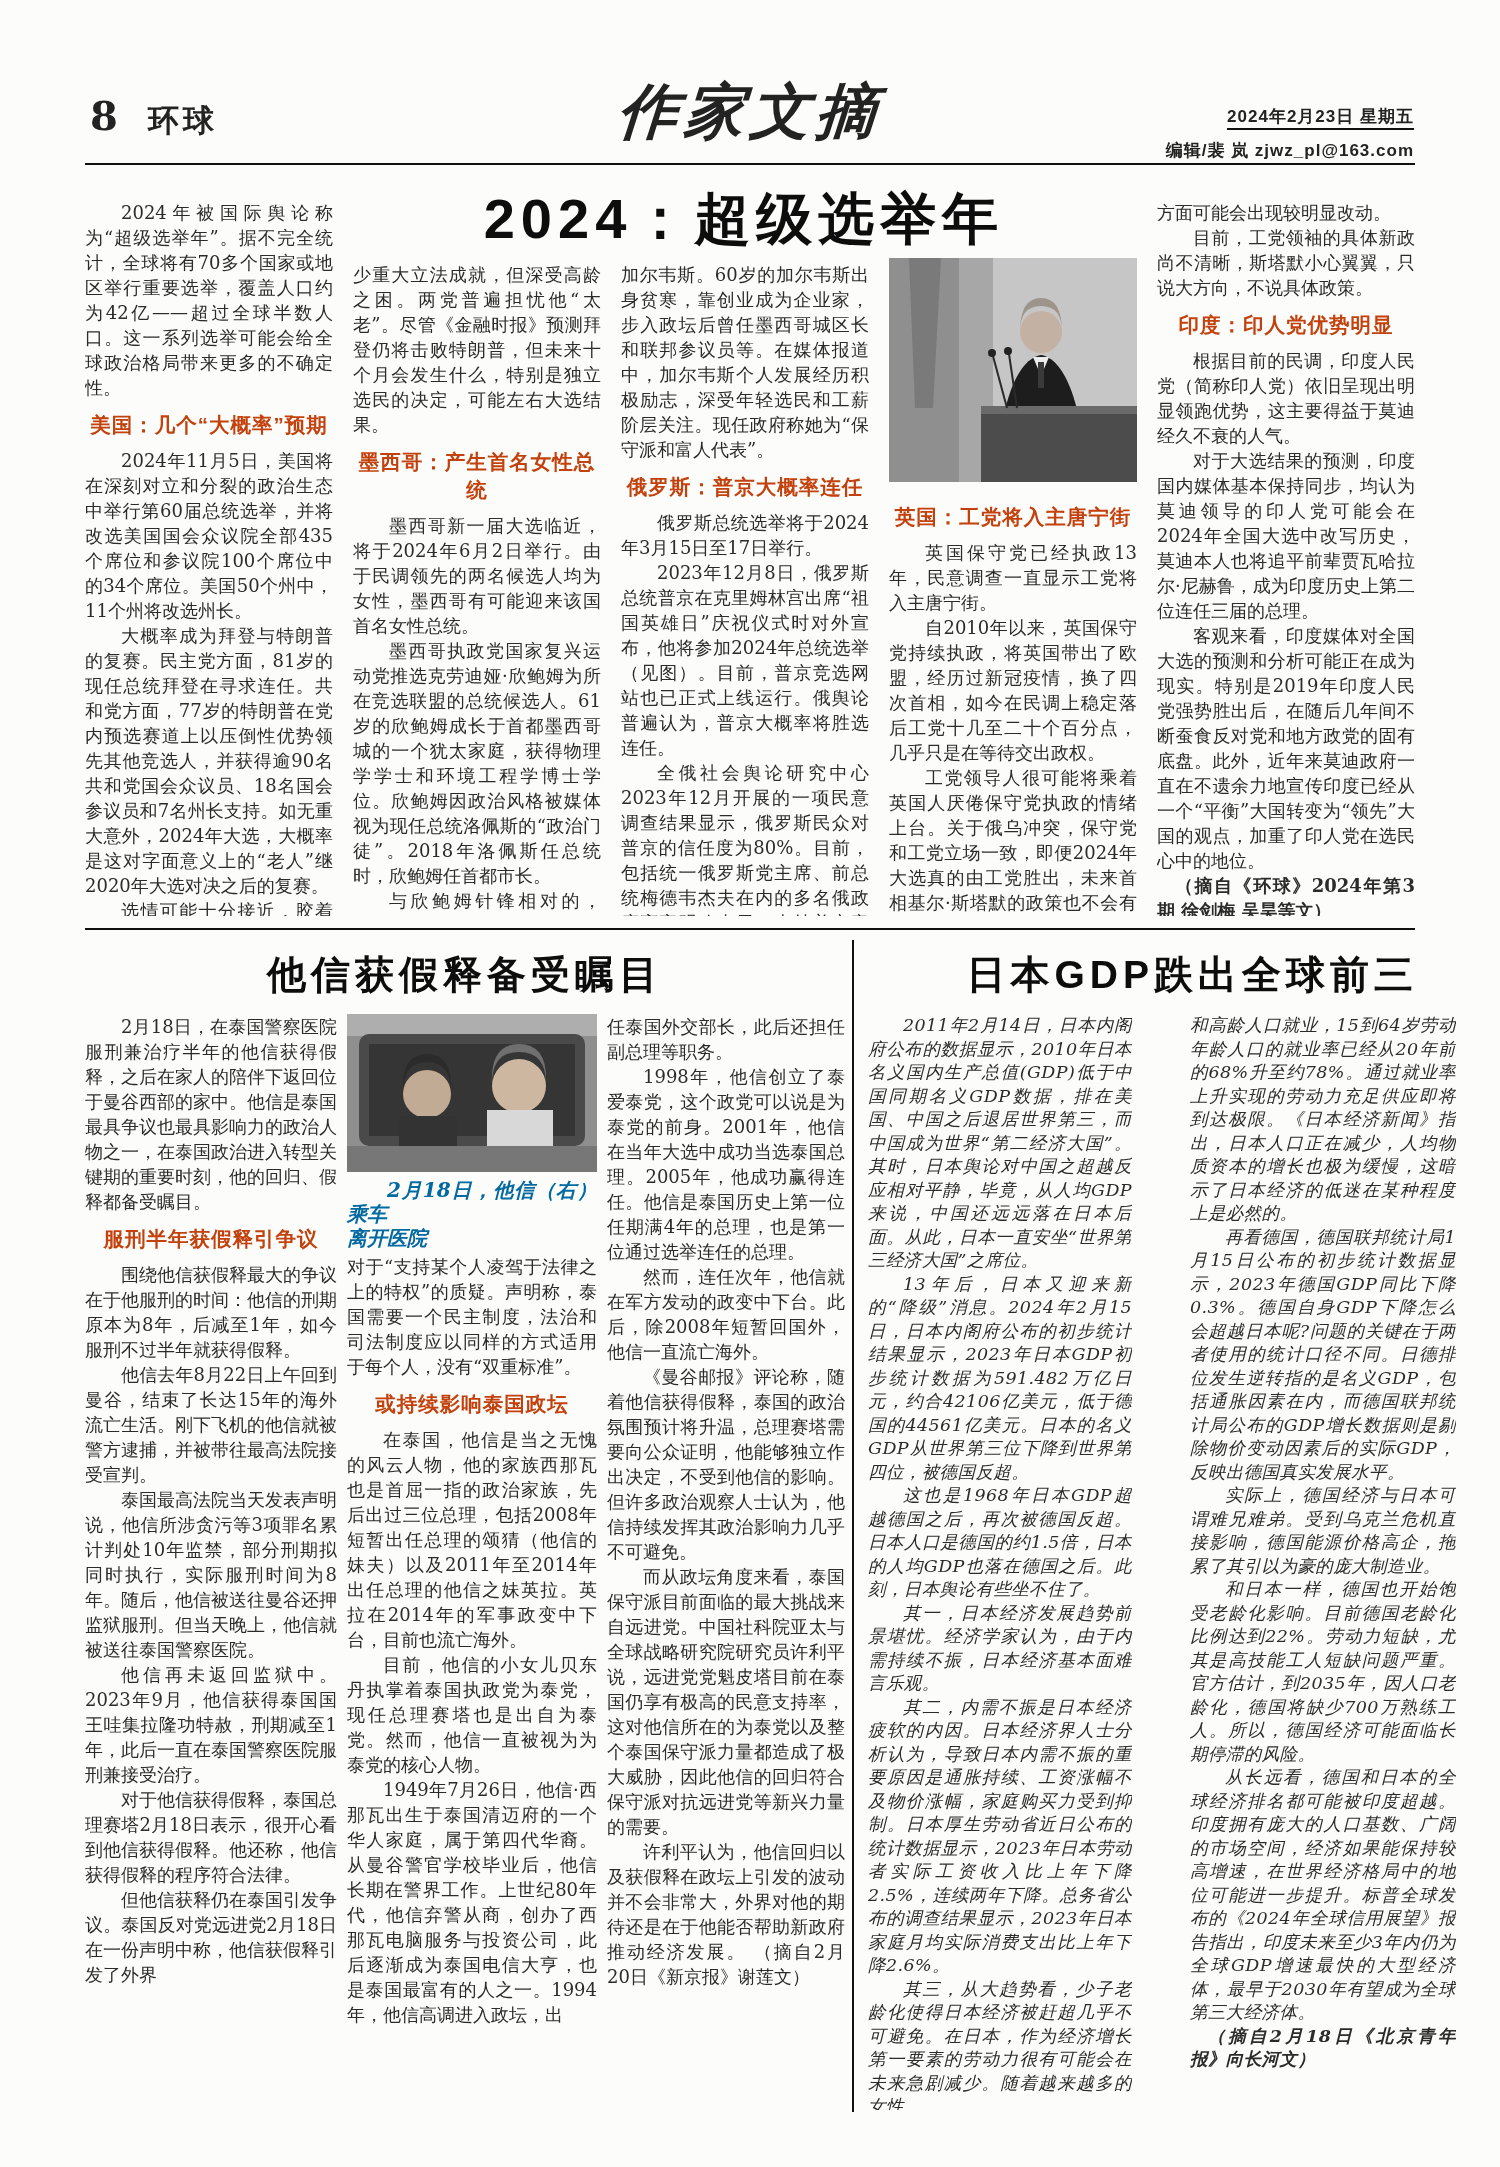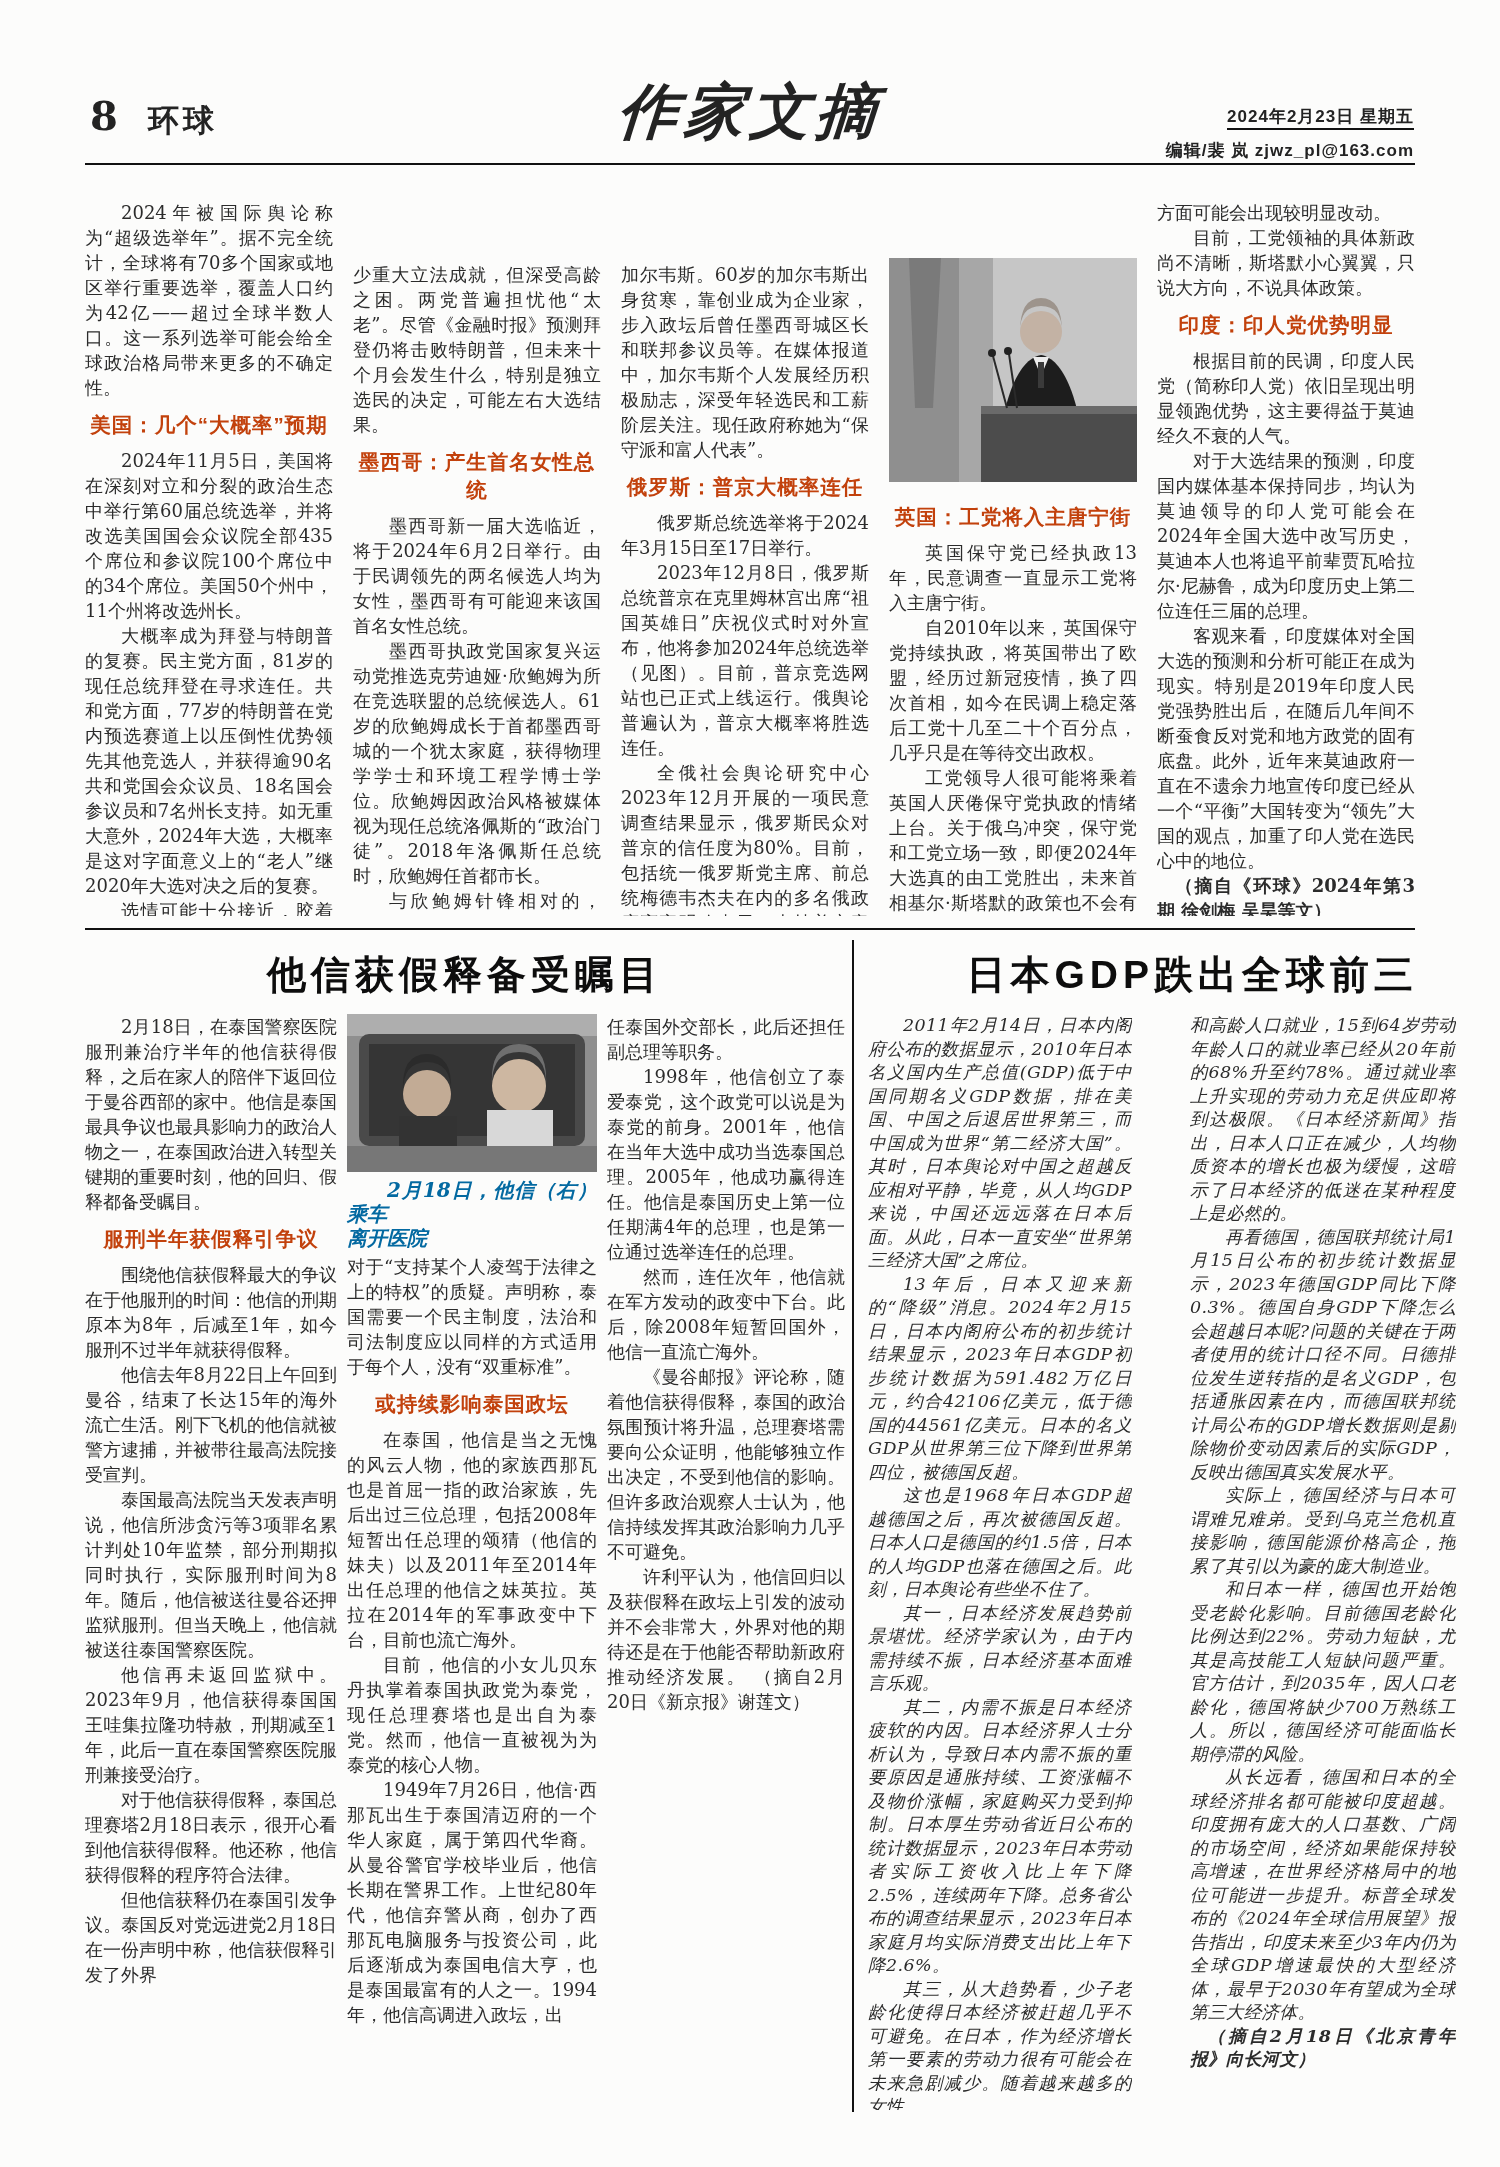--- a/index.html
+++ b/index.html
@@ -57,20 +57,21 @@
 
 <div class="page">
 
   <div class="abs pagenum" style="left:90px; top:92px;">8</div>
   <div class="abs secname" style="left:148px; top:100px;">环球</div>
   <div class="abs masthead" style="left:0; top:72px; width:1500px; text-align:center;">作家文摘</div>
   <div class="abs dateline" style="right:86px; top:105px;">2024年2月23日 星期五</div>
   <div class="abs editorline" style="right:86px; top:132px;">编辑/裴 岚 zjwz_pl@163.com</div>
   <div class="abs rule-h" style="left:85px; top:163px; width:1330px;"></div>
 
+  <div class="abs headline-main" style="left:353px; top:182px; width:782px;">2024：超级选举年</div>
 
   <div class="abs col news-body" style="left:85px;  top:200px; width:248px; height:716px;">
       <p class="para">2024年被国际舆论称为“超级选举年”。据不完全统计，全球将有70多个国家或地区举行重要选举，覆盖人口约为42亿——超过全球半数人口。这一系列选举可能会给全球政治格局带来更多的不确定性。</p>
       <h3 class="subhead">美国：几个“大概率”预期</h3>
       <p class="para">2024年11月5日，美国将在深刻对立和分裂的政治生态中举行第60届总统选举，并将改选美国国会众议院全部435个席位和参议院100个席位中的34个席位。美国50个州中，11个州将改选州长。</p>
       <p class="para">大概率成为拜登与特朗普的复赛。民主党方面，81岁的现任总统拜登在寻求连任。共和党方面，77岁的特朗普在党内预选赛道上以压倒性优势领先其他竞选人，并获得逾90名共和党国会众议员、18名国会参议员和7名州长支持。如无重大意外，2024年大选，大概率是这对字面意义上的“老人”继2020年大选对决之后的复赛。</p>
       <p class="para">选情可能十分接近，胶着到最后时刻。拜登任内取得不</p>
     </div>
   <div class="abs col news-body" style="left:353px; top:262px; width:248px; height:654px;">
       <p class="para cont">少重大立法成就，但深受高龄之困。两党普遍担忧他“太老”。尽管《金融时报》预测拜登仍将击败特朗普，但未来十个月会发生什么，特别是独立选民的决定，可能左右大选结果。</p>
@@ -167,20 +168,21 @@
         <p class="para">目前，他信的小女儿贝东丹执掌着泰国执政党为泰党，现任总理赛塔也是出自为泰党。然而，他信一直被视为为泰党的核心人物。</p>
         <p class="para">1949年7月26日，他信·西那瓦出生于泰国清迈府的一个华人家庭，属于第四代华裔。从曼谷警官学校毕业后，他信长期在警界工作。上世纪80年代，他信弃警从商，创办了西那瓦电脑服务与投资公司，此后逐渐成为泰国电信大亨，也是泰国最富有的人之一。1994年，他信高调进入政坛，出</p>
       </div>
   </div>
 
   <div class="abs col news-body" style="left:607px; top:1014px; width:238px; height:1096px;">
       <p class="para cont">任泰国外交部长，此后还担任副总理等职务。</p>
       <p class="para">1998年，他信创立了泰爱泰党，这个政党可以说是为泰党的前身。2001年，他信在当年大选中成功当选泰国总理。2005年，他成功赢得连任。他信是泰国历史上第一位任期满4年的总理，也是第一位通过选举连任的总理。</p>
       <p class="para">然而，连任次年，他信就在军方发动的政变中下台。此后，除2008年短暂回国外，他信一直流亡海外。</p>
       <p class="para">《曼谷邮报》评论称，随着他信获得假释，泰国的政治氛围预计将升温，总理赛塔需要向公众证明，他能够独立作出决定，不受到他信的影响。但许多政治观察人士认为，他信持续发挥其政治影响力几乎不可避免。</p>
+      <p class="para">而从政坛角度来看，泰国保守派目前面临的最大挑战来自远进党。中国社科院亚太与全球战略研究院研究员许利平说，远进党党魁皮塔目前在泰国仍享有极高的民意支持率，这对他信所在的为泰党以及整个泰国保守派力量都造成了极大威胁，因此他信的回归符合保守派对抗远进党等新兴力量的需要。</p>
       <p class="para">许利平认为，他信回归以及获假释在政坛上引发的波动并不会非常大，外界对他的期待还是在于他能否帮助新政府推动经济发展。 （摘自2月20日《新京报》谢莲文）</p>
     </div>
 
   <div class="abs headline-sub" style="left:860px; top:948px; width:558px;text-align:right;">日本GDP跌出全球前三</div>
 
   <div class="abs col news-body kai" style="left:868px; top:1014px; width:264px; height:1096px;">
       <p class="para">2011年2月14日，日本内阁府公布的数据显示，2010年日本名义国内生产总值(GDP)低于中国同期名义GDP数据，排在美国、中国之后退居世界第三，而中国成为世界“第二经济大国”。其时，日本舆论对中国之超越反应相对平静，毕竟，从人均GDP来说，中国还远远落在日本后面。从此，日本一直安坐“世界第三经济大国”之席位。</p>
       <p class="para">13年后，日本又迎来新的“降级”消息。2024年2月15日，日本内阁府公布的初步统计结果显示，2023年日本GDP初步统计数据为591.482万亿日元，约合42106亿美元，低于德国的44561亿美元。日本的名义GDP从世界第三位下降到世界第四位，被德国反超。</p>
       <p class="para">这也是1968年日本GDP超越德国之后，再次被德国反超。日本人口是德国的约1.5倍，日本的人均GDP也落在德国之后。此刻，日本舆论有些坐不住了。</p>
       <p class="para">其一，日本经济发展趋势前景堪忧。经济学家认为，由于内需持续不振，日本经济基本面难言乐观。</p>

